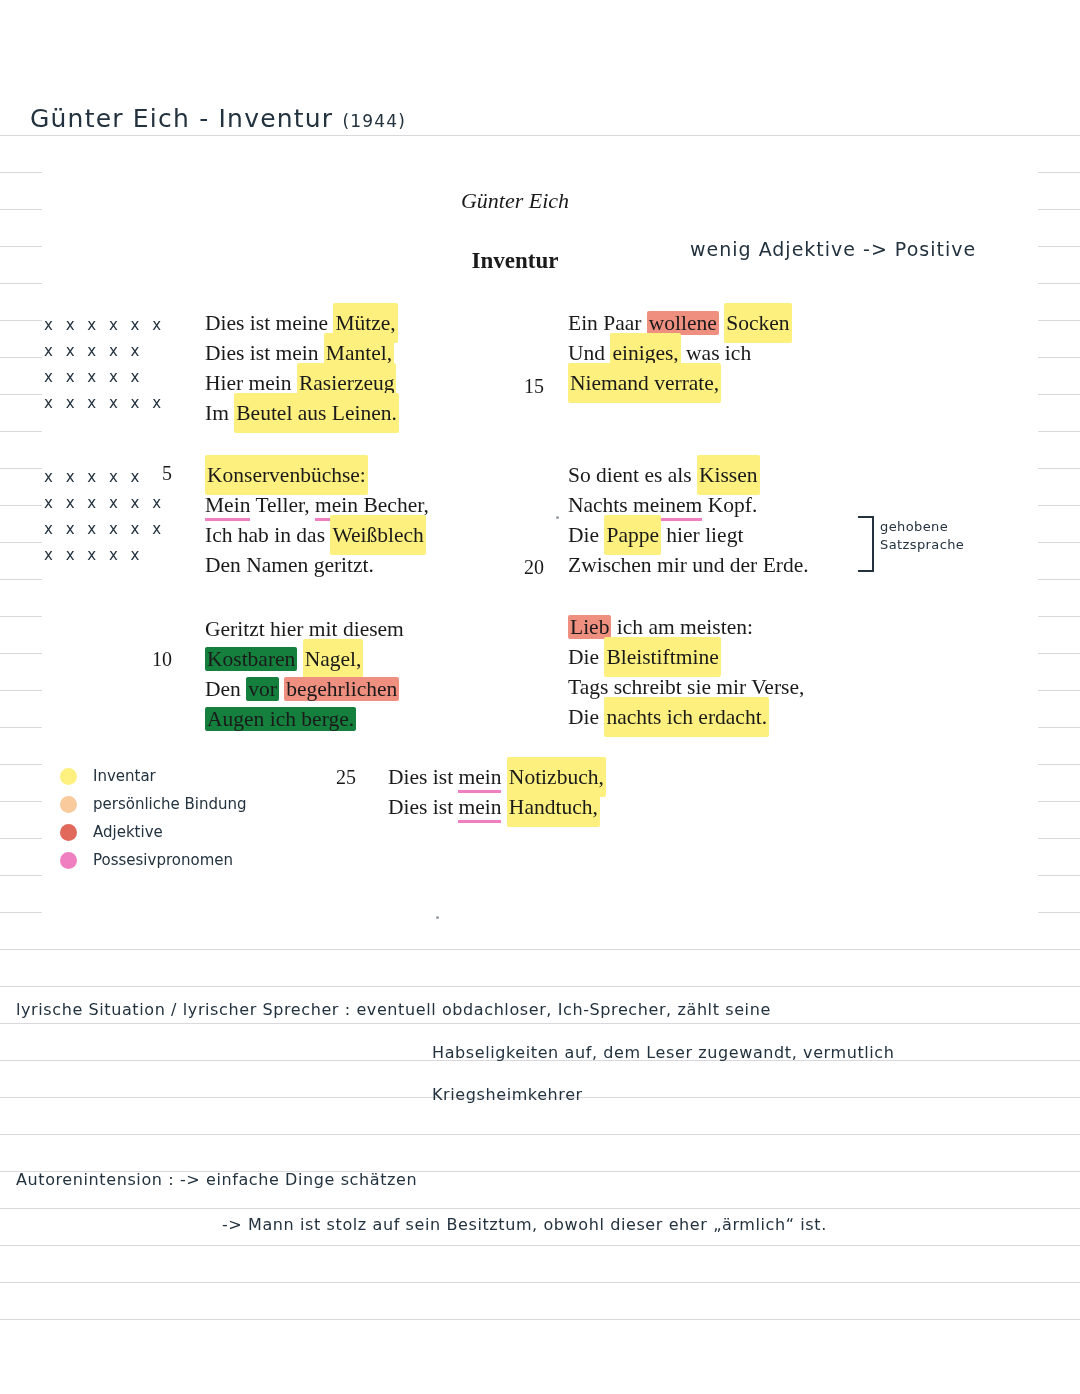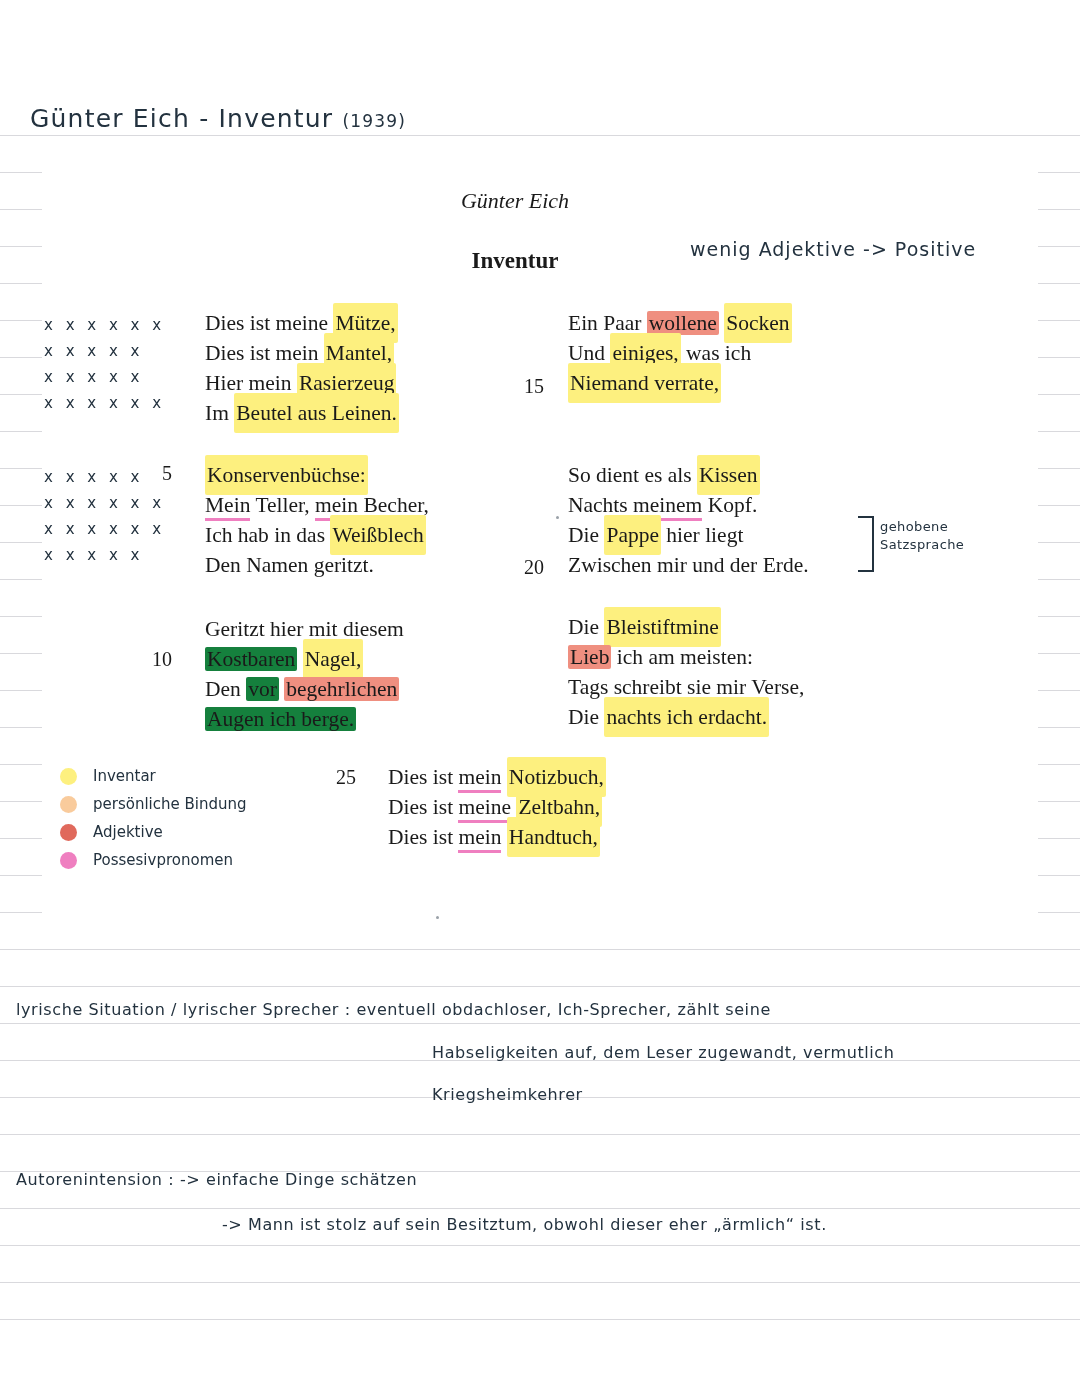--- a/index.html
+++ b/index.html
@@ -232,21 +232,21 @@
   <div class="rule" style="top:1208px"></div>
   <div class="rule" style="top:1245px"></div>
   <div class="rule" style="top:1282px"></div>
   <div class="rule" style="top:1319px"></div>
   <div class="dot-mark" style="top:516px;left:556px"></div>
   <div class="dot-mark" style="top:916px;left:436px"></div>
 </div>
 
 <div class="hand" id="hw-title">
   <span>Günter Eich  -  Inventur</span>
-  <span class="year">(1939)</span>
+  <span class="year">(1944)</span>
 </div>
 
 <div class="hand" id="hw-adjektive">wenig  Adjektive  -&gt;  Positive</div>
 
 <div id="bracket-geh"></div>
 <div class="hand" id="hw-geh">gehobene
 Satzsprache</div>
 
 <div class="xcol" id="xcol-1">x x x x x x
 x x x x x
@@ -292,30 +292,29 @@
 
 <div class="lnum" style="top:556px;left:524px">20</div>
 <div class="stanza" style="top:460px;left:568px">
   <div class="vline">So dient es als <span class="hl-y">Kissen</span></div>
   <div class="vline">Nachts <span class="ul-p">meinem</span> Kopf.</div>
   <div class="vline">Die <span class="hl-y">Pappe</span> hier liegt</div>
   <div class="vline">Zwischen mir und der Erde.</div>
 </div>
 
 <div class="stanza" style="top:612px;left:568px">
+  <div class="vline"><span class="hl-r">Lieb</span> ich am meisten:</div>
   <div class="vline">Die <span class="hl-y">Bleistiftmine</span></div>
-  <div class="vline"><span class="hl-r">Lieb</span> ich am meisten:</div>
   <div class="vline">Tags schreibt sie mir Verse,</div>
   <div class="vline">Die <span class="hl-y">nachts ich erdacht.</span></div>
 </div>
 
 <div class="lnum" style="top:766px;left:336px">25</div>
 <div class="stanza" style="top:762px;left:388px">
   <div class="vline">Dies ist <span class="ul-p">mein</span> <span class="hl-y">Notizbuch,</span></div>
-  <div class="vline">Dies ist <span class="ul-p">meine</span> <span class="hl-y">Zeltbahn,</span></div>
   <div class="vline">Dies ist <span class="ul-p">mein</span> <span class="hl-y">Handtuch,</span></div>
 </div>
 
 <div id="legend">
   <div class="legend-row">
     <span class="legend-dot" style="background:#fdf07f"></span>
     <span>Inventar</span>
   </div>
   <div class="legend-row">
     <span class="legend-dot" style="background:#f9cb9c"></span>

